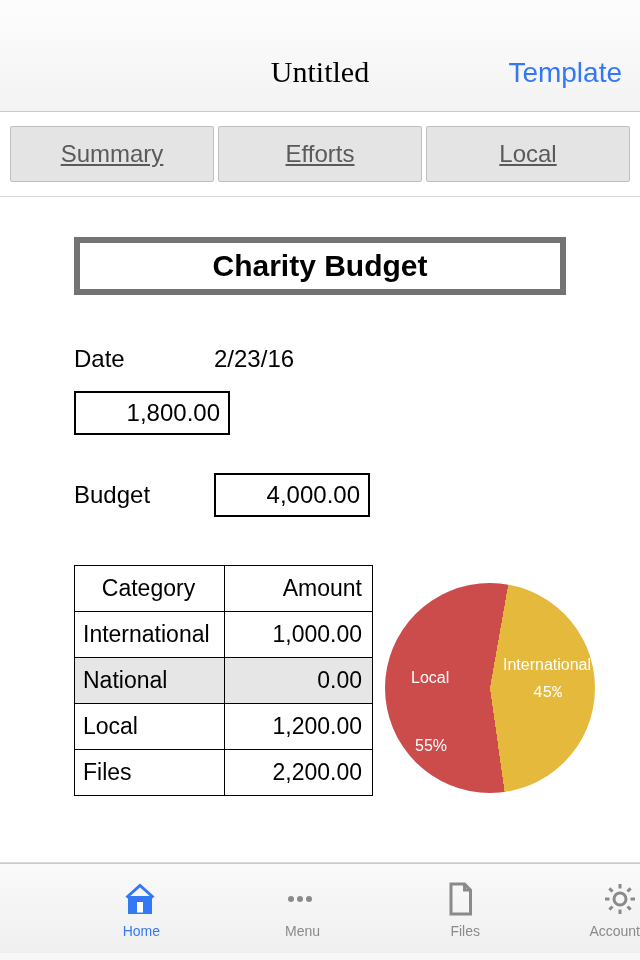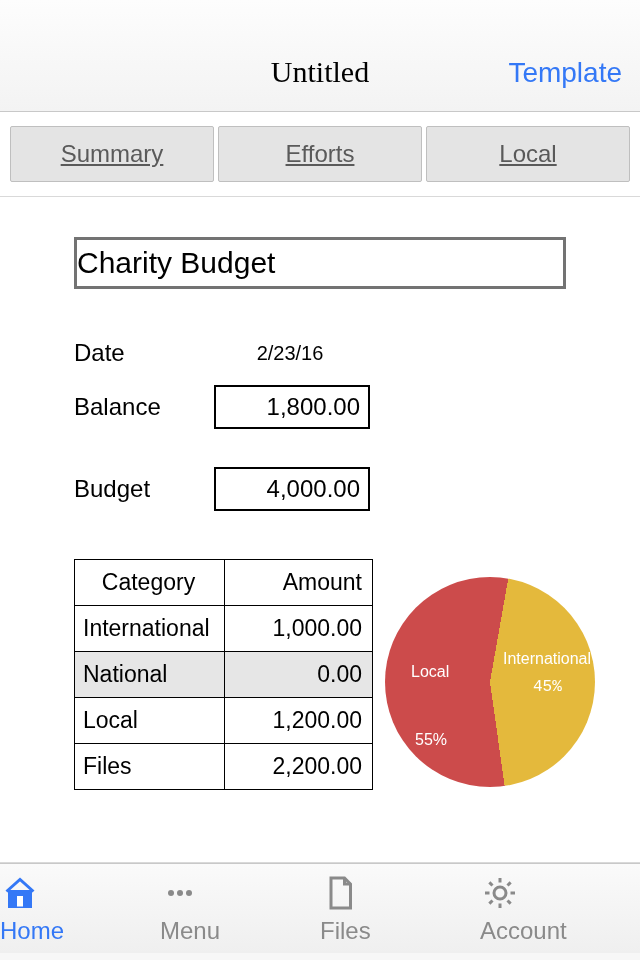--- a/index.html
+++ b/index.html
@@ -43,28 +43,29 @@
 
   
   .content {
     background: #fff;
     height: 666px;
     padding: 24px 20px 10px 20px;
     border-bottom: 1px solid #d9d9d9;
   }
   .titlebox {
     margin: 16px 54px 40px 54px;
-    border: 3px solid #737373;
-    text-align: left;
+    border: 6px solid #737373;
+    text-align: center;
     font-size: 30px;
     padding: 6px 0;
+    font-weight: bold;
   }
   .kv { display: flex; align-items: center; margin: 0 0 6px 54px; height: 48px; }
   .kv-label { width: 140px; font-size: 24px; color: #000; }
-  .kv-val-plain { width: 164px; text-align: center; font-size: 20px; padding-right: 12px; }
+  .kv-val-plain { width: 164px; text-align: left; font-size: 24px; padding-right: 12px; }
   .kv-val-box { width: 156px; height: 44px; border: 2px solid #000; text-align: right; font-size: 24px; padding-right: 8px; line-height: 40px; }
   .gap { height: 28px; }
   .gap2 { height: 40px; }
 
   .tbl-and-chart { display: flex; align-items: flex-start; margin-left: 54px; }
   table.data { border-collapse: collapse; }
   table.data th, table.data td {
     border: 1.5px solid #000;
     font-size: 23px;
     font-weight: normal;
@@ -85,24 +86,24 @@
   .tabbar {
     height: 90px;
     background: linear-gradient(#fafafa, #efefef);
     border-top: 1px solid #c8c8c8;
     display: flex;
   }
   .tabitem {
     flex: 1;
     display: flex;
     flex-direction: column;
-    align-items: flex-start;
+    align-items: flex-end;
     justify-content: center;
     gap: 4px;
-    font-size: 24px;
+    font-size: 14px;
     color: #8a8a8a;
   }
   .tabitem.active { color: #3478f6; }
   .tabicon { width: 40px; height: 40px; display: flex; align-items: center; justify-content: center; }
   .tabicon svg { width: 36px; height: 36px; }
 </style>
 </head>
 <body>
 
 <div class="header">
@@ -117,21 +118,20 @@
 </div>
 
 <div class="content">
   <div class="titlebox">Charity Budget</div>
 
   <div class="kv">
     <div class="kv-label">Date</div>
     <div class="kv-val-plain">2/23/16</div>
   </div>
   <div class="kv">
-    <div class="kv-label">Balance</div>
     <div class="kv-val-box">1,800.00</div>
   </div>
   <div class="gap"></div>
   <div class="kv">
     <div class="kv-label">Budget</div>
     <div class="kv-val-box">4,000.00</div>
   </div>
   <div class="gap2"></div>
 
   <div class="tbl-and-chart">

